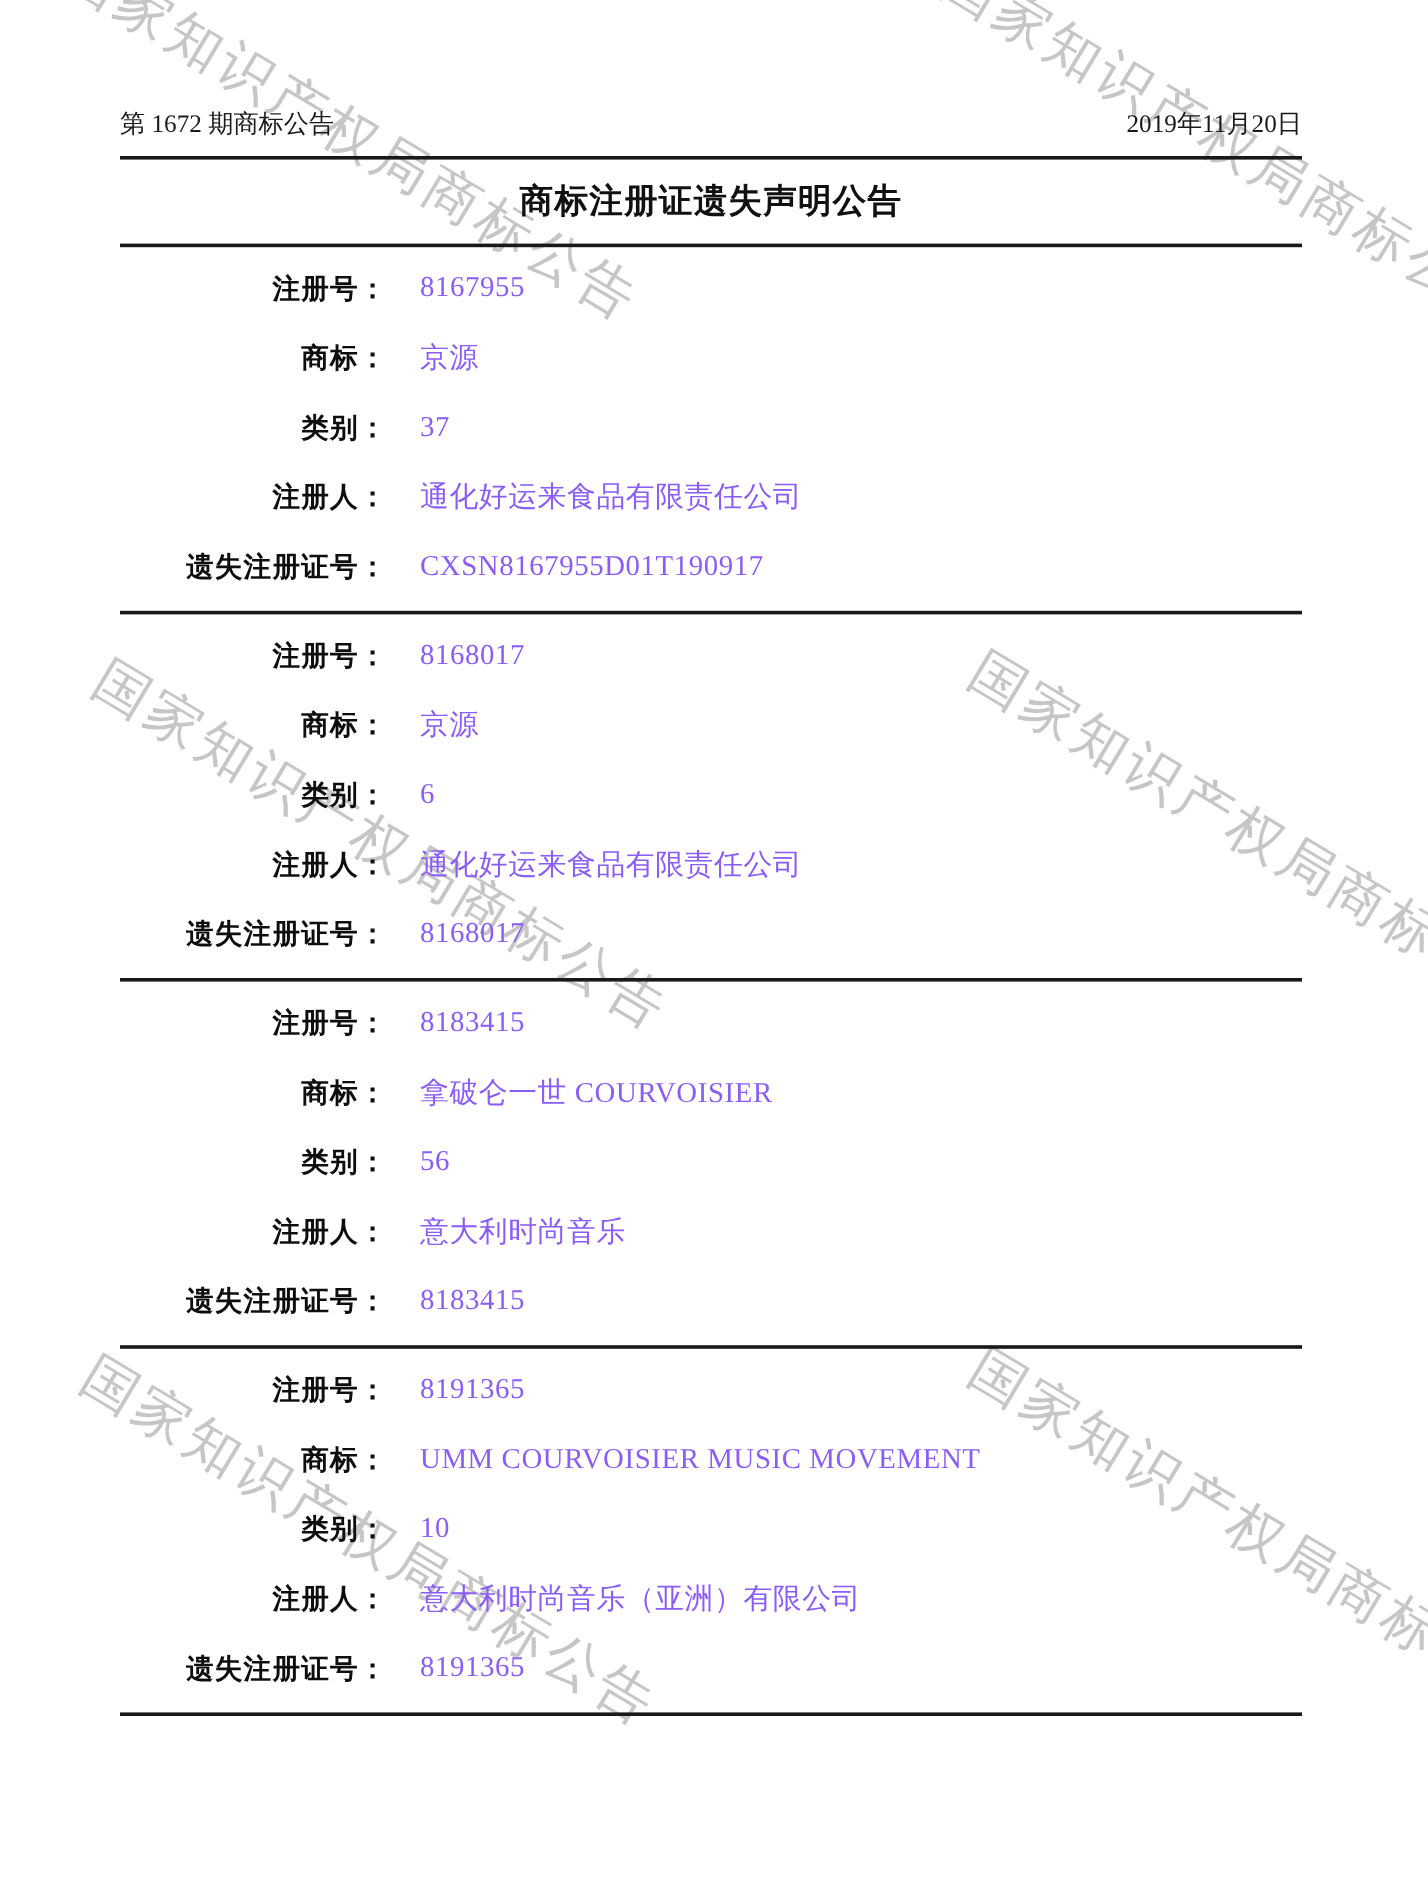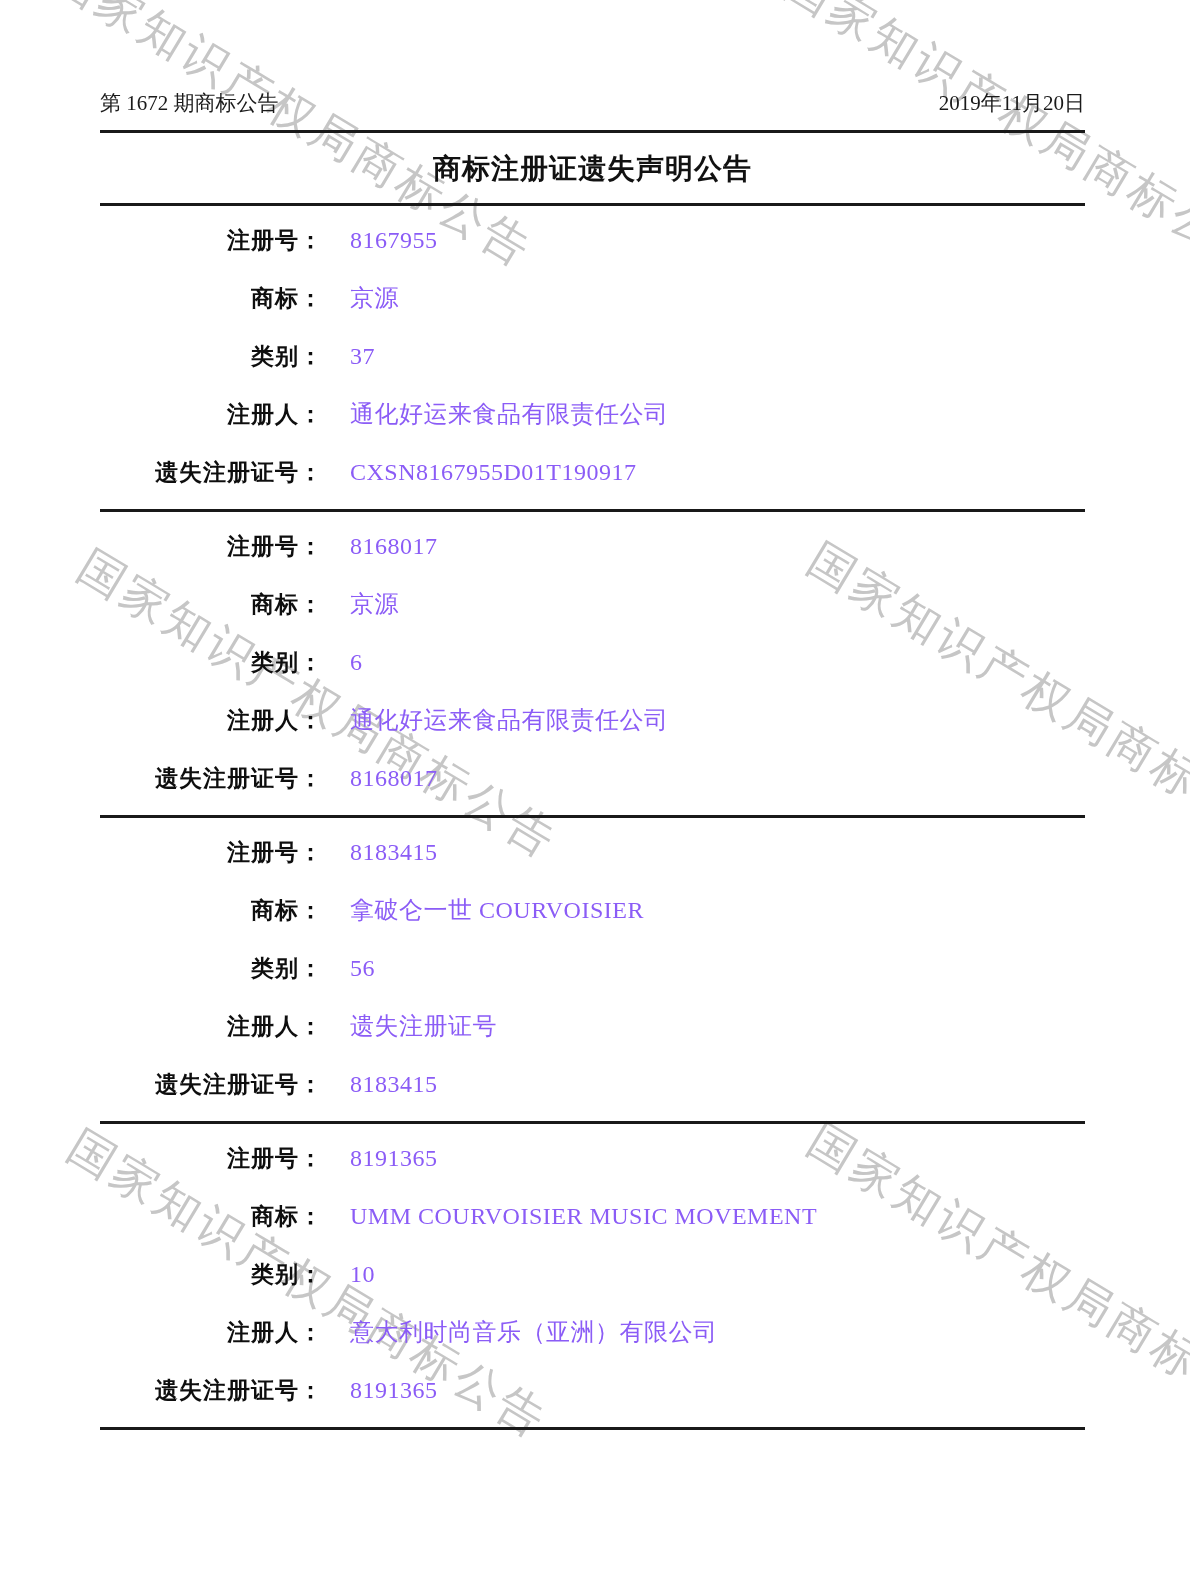--- a/index.html
+++ b/index.html
@@ -169,21 +169,21 @@
       <div class="row">
         <span class="lbl">商标：</span>
         <span class="val">拿破仑一世 COURVOISIER</span>
       </div>
       <div class="row">
         <span class="lbl">类别：</span>
         <span class="val">56</span>
       </div>
       <div class="row">
         <span class="lbl">注册人：</span>
-        <span class="val">遗失注册证号</span>
+        <span class="val">意大利时尚音乐</span>
       </div>
       <div class="row">
         <span class="lbl">遗失注册证号：</span>
         <span class="val">8183415</span>
       </div>
       <div class="rule"></div>
     </section>
 
     <section class="record">
       <div class="row">

